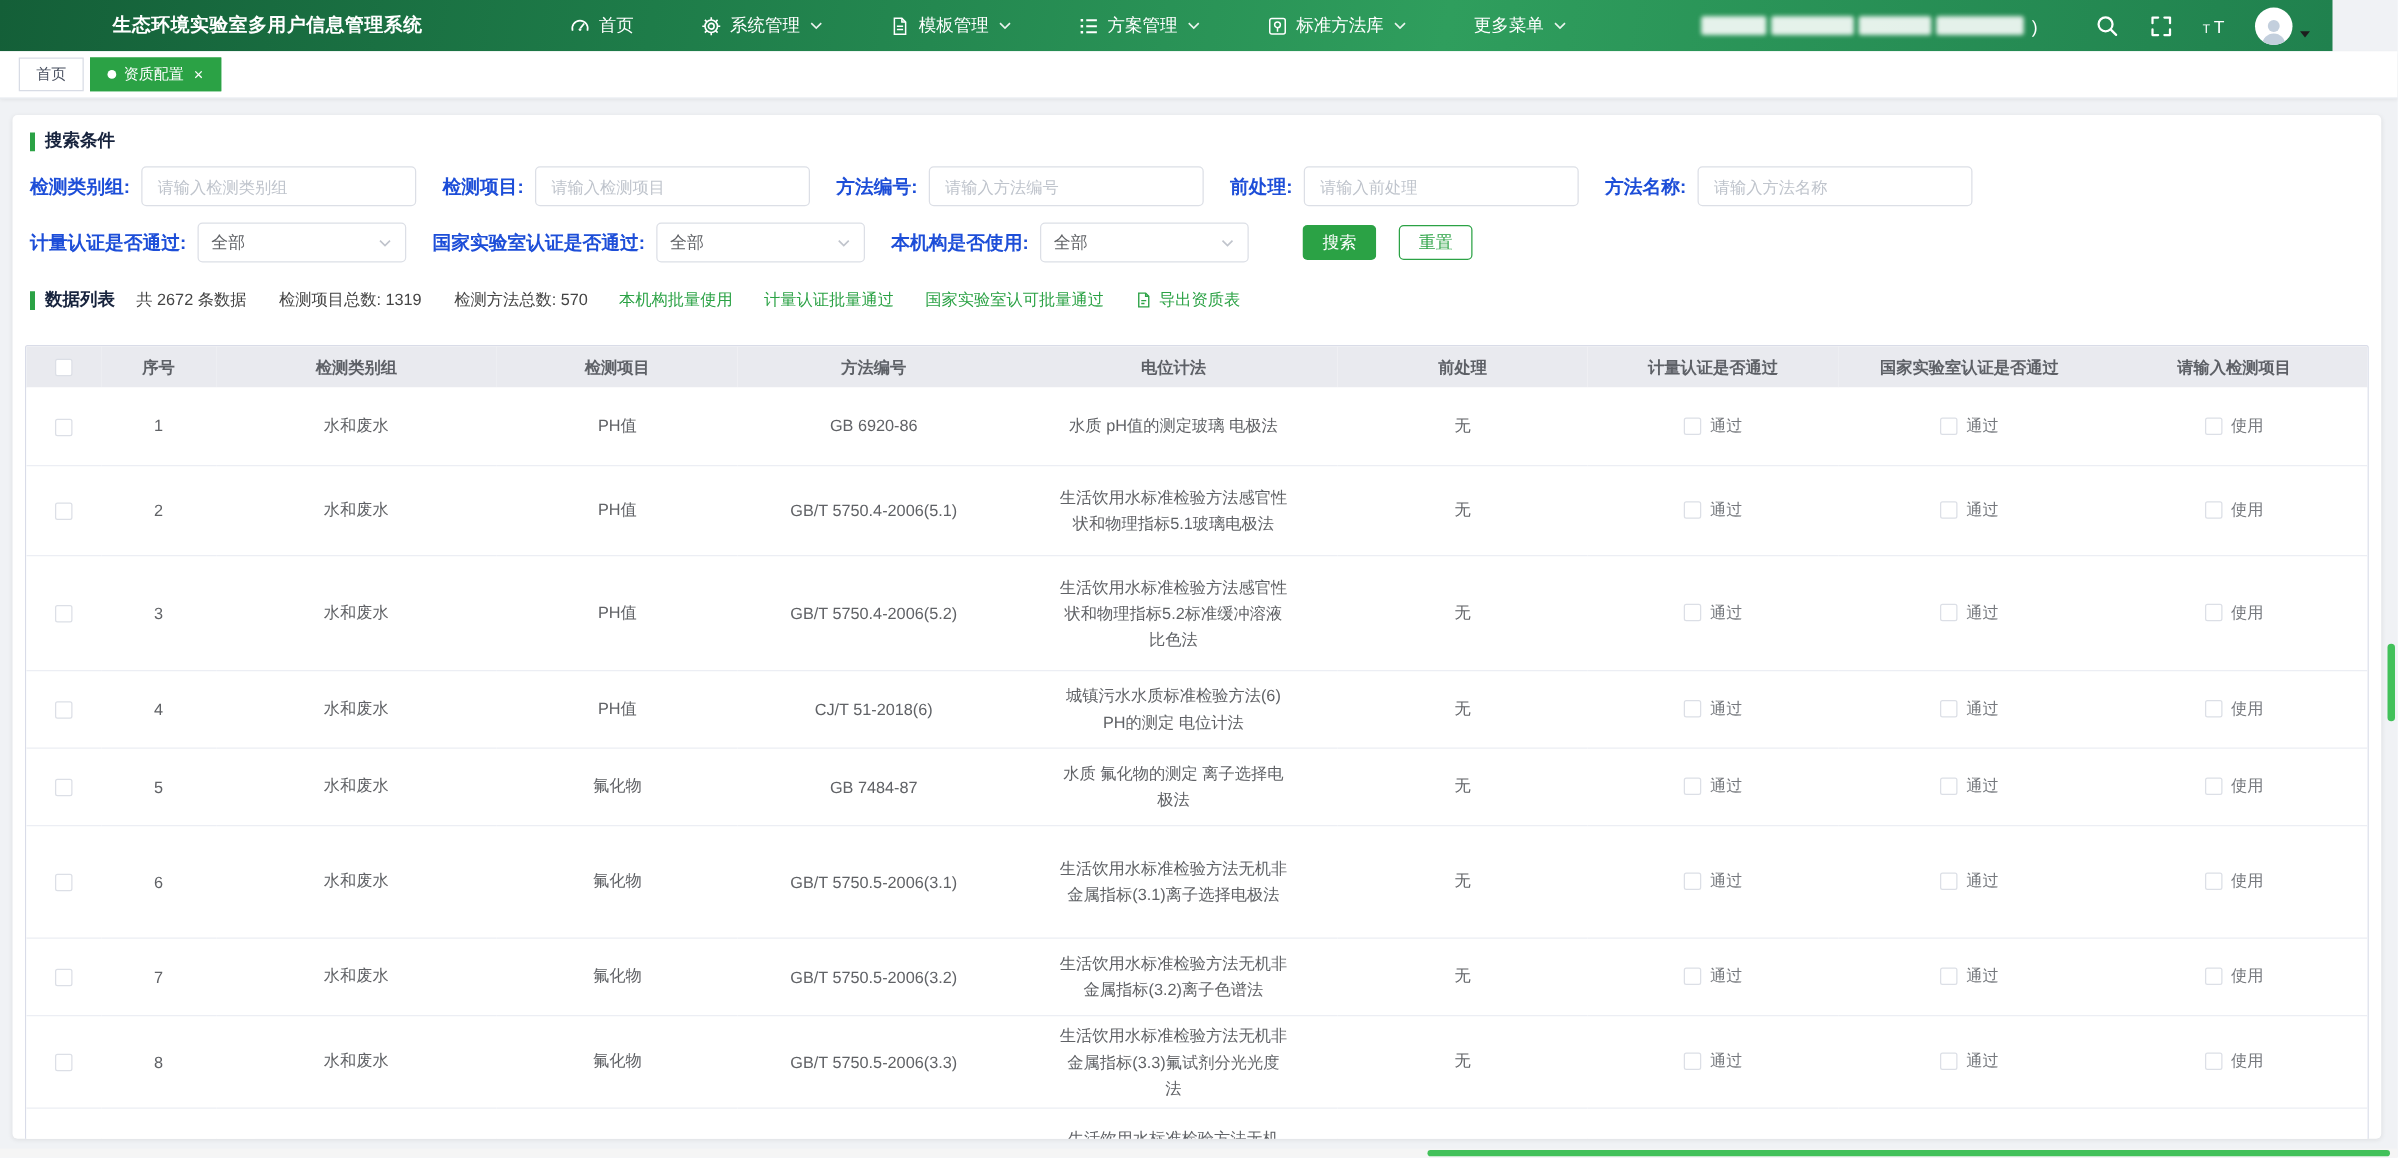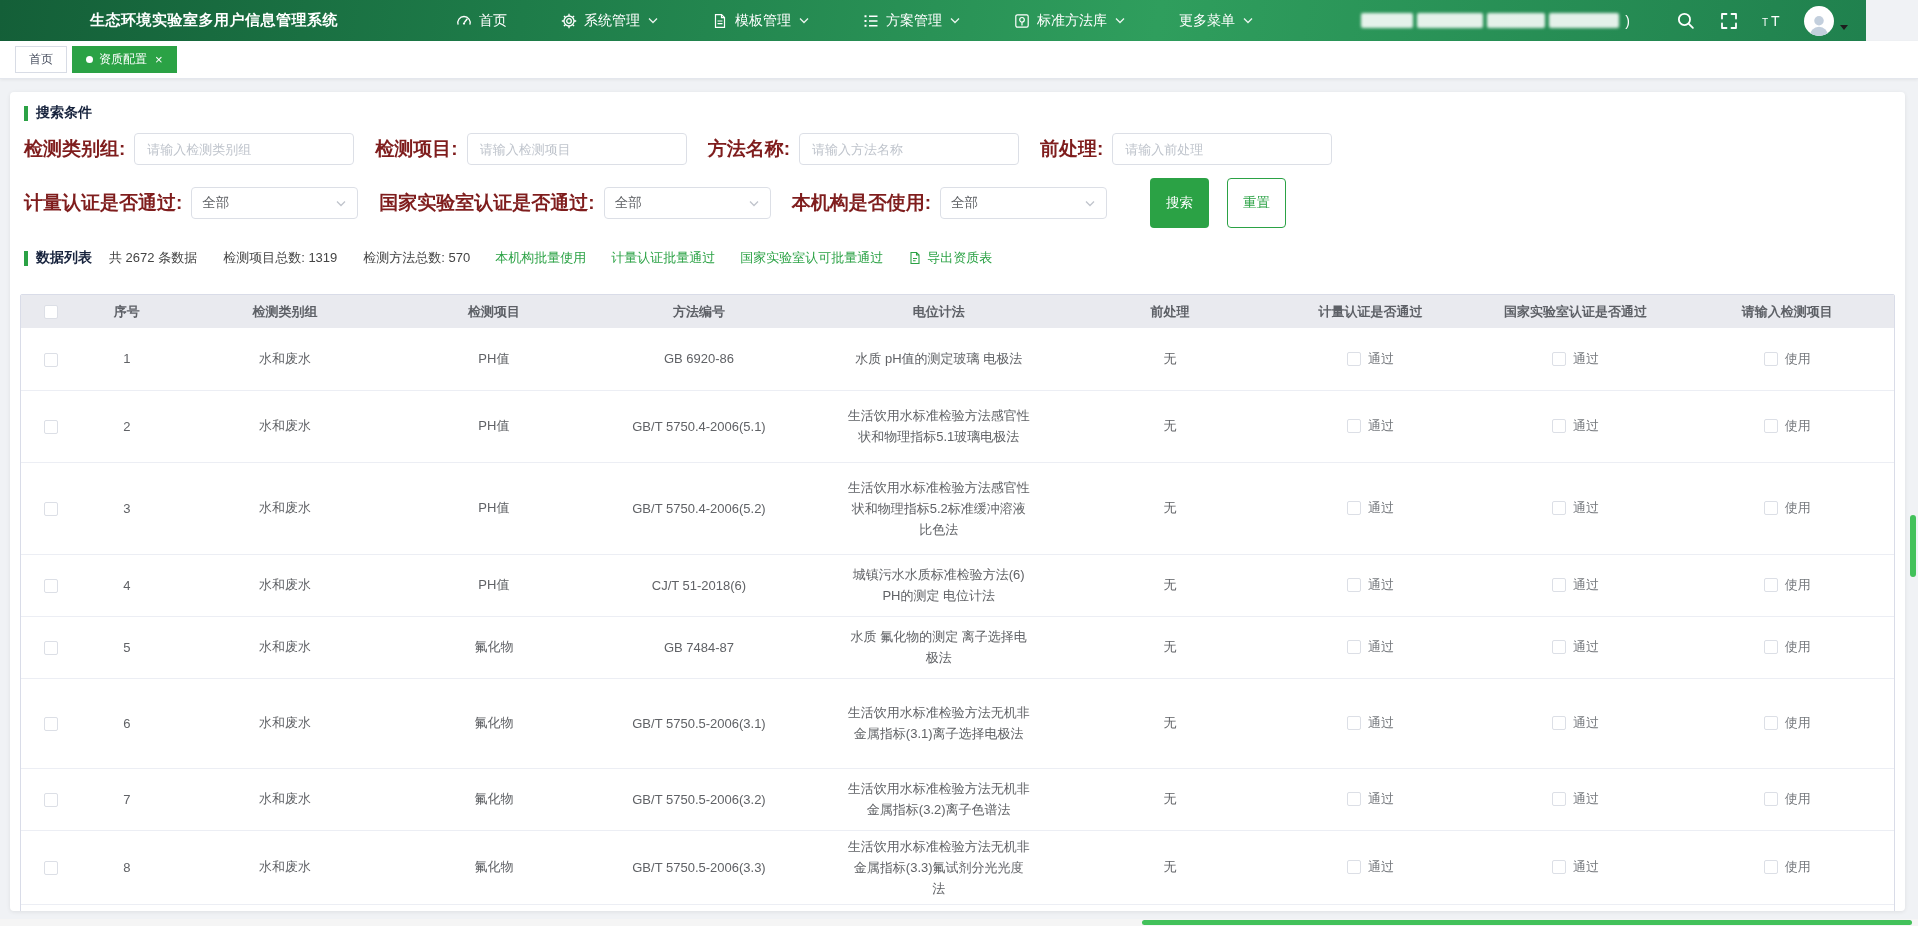--- a/index.html
+++ b/index.html
@@ -36,27 +36,27 @@
   
   .card{position:absolute;left:10px;right:13px;top:92px;bottom:15px;background:#fff;border-radius:4px;
     box-shadow:0 1px 4px rgba(0,0,0,.08);overflow:hidden;}
   .section-title{display:flex;align-items:center;gap:8px;margin:12px 0 0 14px;font-size:14px;font-weight:bold;color:#17233d;}
   .gbar{width:4px;height:15px;background:var(--green);display:inline-block;}
   
   .search-row{display:flex;align-items:center;margin-left:14px;}
   .row1{margin-top:11px;}
   .row2{margin-top:13px;}
   .fgroup{display:flex;align-items:center;margin-right:21px;}
-  .flabel{font-size:19px;font-weight:bold;color:#7f1d1d;margin-right:9px;white-space:nowrap;}
+  .flabel{font-size:15px;font-weight:bold;color:#1d4ed8;margin-right:9px;white-space:nowrap;}
   .finput{width:220px;height:32px;border:1px solid #dcdfe6;border-radius:4px;padding:0 12px;font-size:13px;color:#606266;outline:none;font-family:inherit;}
   .finput::placeholder{color:#bfc4cc;}
   .fselect{width:167px;height:32px;border:1px solid #dcdfe6;border-radius:4px;padding:6px 10px;display:inline-flex;align-items:center;justify-content:space-between;cursor:pointer;background:#fff;}
   .fselect .val{font-size:13.5px;color:#606266;}
   .fselect .chev{color:#c0c4cc;display:inline-flex;width:11px;}
-  .btn{height:50px;padding:0 15px;border-radius:4px;font-size:13.5px;cursor:pointer;border:1px solid transparent;font-family:inherit;}
+  .btn{height:28px;padding:0 15px;border-radius:4px;font-size:13.5px;cursor:pointer;border:1px solid transparent;font-family:inherit;}
   .btn-search{background:var(--green);color:#fff;margin-left:22px;}
   .btn-reset{background:#fff;color:var(--green);border-color:var(--green);margin-left:18px;}
   
   .list-bar{display:flex;align-items:center;margin:21px 0 0 14px;font-size:13px;color:#333;}
   .list-bar .section-label{display:flex;align-items:center;gap:8px;font-size:14px;font-weight:bold;color:#17233d;}
   .total-text{margin-left:17px;color:#444;}
   .stat{margin-left:26px;color:#444;white-space:nowrap;}
   .glink{margin-left:25px;color:var(--green);cursor:pointer;white-space:nowrap;display:inline-flex;align-items:center;gap:5px;}
   
   .tbl-wrap{margin:27px 10px 0 10px;border:1px solid #d9dce8;border-radius:2px;overflow:hidden;position:relative;height:650px;}
@@ -222,26 +222,30 @@
   <div class="search-row row1">
       <div class="fgroup">
         <span class="flabel">检测类别组:</span>
         <input class="finput" placeholder="请输入检测类别组" style="">
       </div>
       <div class="fgroup">
         <span class="flabel">检测项目:</span>
         <input class="finput" placeholder="请输入检测项目" style="">
       </div>
       <div class="fgroup">
+        <span class="flabel">方法编号:</span>
+        <input class="finput" placeholder="请输入方法编号" style="">
+      </div>
+      <div class="fgroup">
+        <span class="flabel">前处理:</span>
+        <input class="finput" placeholder="请输入前处理" style="">
+      </div>
+      <div class="fgroup">
         <span class="flabel">方法名称:</span>
         <input class="finput" placeholder="请输入方法名称" style="">
-      </div>
-      <div class="fgroup">
-        <span class="flabel">前处理:</span>
-        <input class="finput" placeholder="请输入前处理" style="">
       </div>
     </div>
 
   <div class="search-row row2">
     <div class="fgroup">
         <span class="flabel">计量认证是否通过:</span>
         <span class="fselect">
           <span class="val">全部</span>
           <span class="chev">
             <svg width="10" height="7" viewBox="0 0 10 6" fill="none" stroke="currentColor" stroke-width="1.3">

